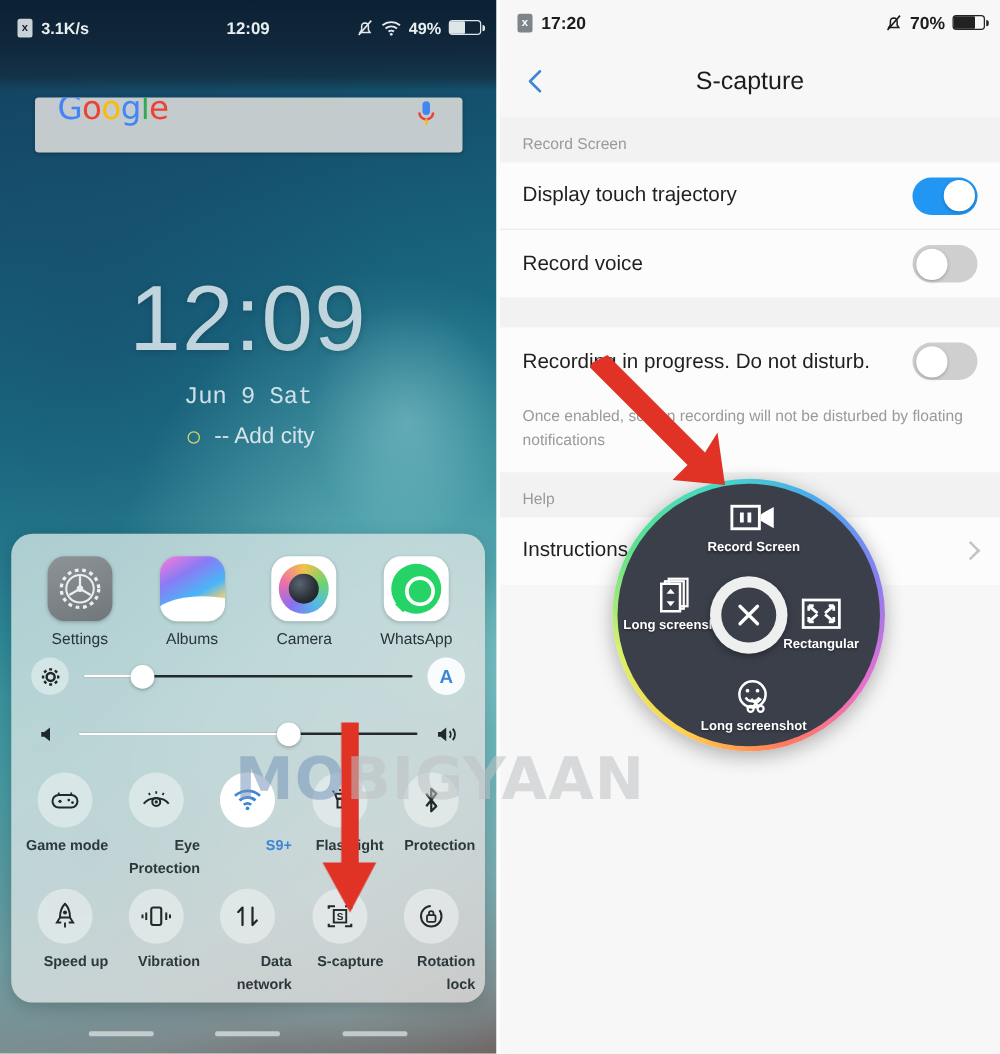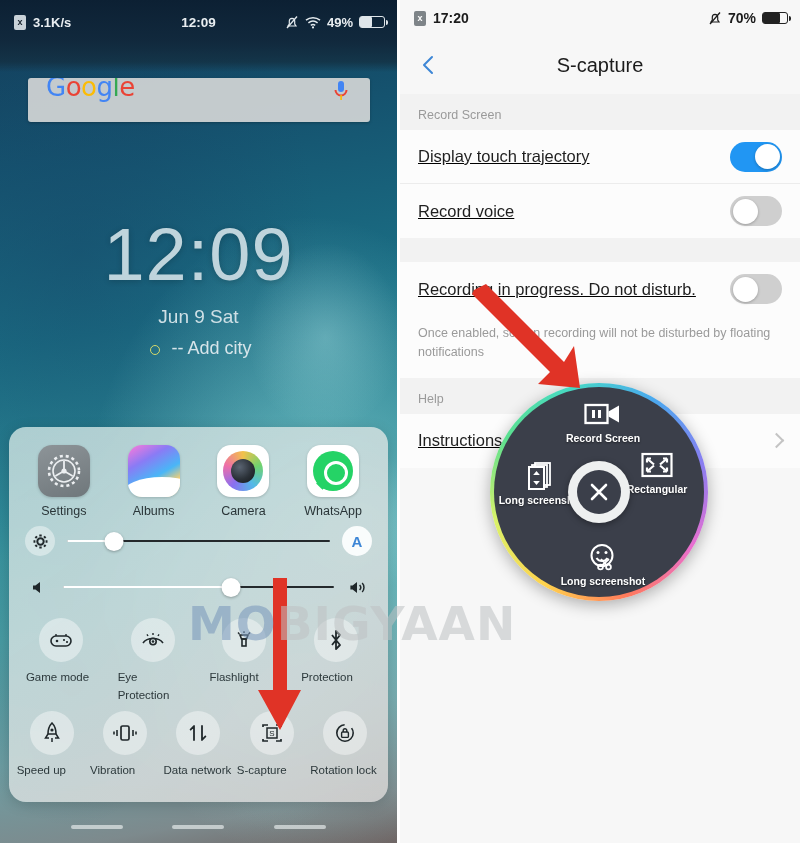--- a/index.html
+++ b/index.html
@@ -67,21 +67,21 @@
   }
   .batt {
     width:26px; height:12px; border:1.5px solid #dfe6ea; border-radius:3px; position:relative;
   }
   .batt::after{content:""; position:absolute; right:-4px; top:3px; width:2.5px; height:5px; background:#dfe6ea; border-radius:0 2px 2px 0;}
   .batt > i{ display:block; height:100%; background:#dfe6ea; border-radius:1px; }
 
   
   .lock-clock{ position:absolute; left:0; top:218px; width:397px; text-align:center; color:#ccdde4; }
   .lock-clock .t{ font-size:74px; font-weight:300; letter-spacing:1px; line-height:1; color:#bfd4dc; text-shadow:0 1px 6px rgba(0,0,0,.2);}
-  .lock-clock .d{ font-size:19px; font-weight:400; margin-top:14px; color:#cfe0e6;}
+  .lock-clock .d{ font-size:19px; font-weight:400; margin-top:14px; color:#cfe0e6;font-family:Liberation Mono, monospace;}
   .lock-clock .c{ font-size:18px; margin-top:10px; color:#d7e5ea; display:flex; align-items:center; justify-content:center; gap:9px;}
   .sun{ width:17px;height:17px;position:relative;display:inline-block;}
   .sun::before{content:"";position:absolute;left:4.5px;top:4.5px;width:8px;height:8px;border-radius:50%;border:1.6px solid #d4d96a;}
 
   
   .cc {
     position:absolute; left:9px; top:427px; width:379px; height:375px;
     border-radius:17px;
     background: linear-gradient(145deg, rgba(196,221,221,.86) 0%, rgba(206,222,222,.88) 40%, rgba(214,219,219,.88) 70%, rgba(212,210,209,.88) 100%);
     box-shadow: 0 3px 14px rgba(0,0,0,.16);
@@ -109,21 +109,21 @@
   .sl-ico-l{ width:30px;height:30px;border-radius:50%;background:rgba(255,255,255,.42);display:flex;align-items:center;justify-content:center;flex:0 0 auto;}
   .sl-ico-plain{ width:26px;display:flex;align-items:center;justify-content:center;flex:0 0 auto;}
   .track{ position:relative; flex:1 1 auto; height:20px; display:flex; align-items:center;}
   .track .bar{position:absolute;left:0;right:0;height:2.5px;background:#24292c;border-radius:2px;}
   .track .fill{position:absolute;left:0;height:2.5px;background:#ffffff;border-radius:2px;}
   .track .knob{position:absolute;width:19px;height:19px;border-radius:50%;background:#fff;box-shadow:0 1px 3px rgba(0,0,0,.3);transform:translateX(-50%);}
   .auto-btn{ width:30px;height:30px;border-radius:50%;background:rgba(255,255,255,.9);color:#3d86d6;font-size:15px;font-weight:bold;display:flex;align-items:center;justify-content:center;flex:0 0 auto;}
 
   
   .cc-toggles{ display:flex; justify-content:space-around; padding:8px 6px 0 6px;}
-  .tg{ width:70px; text-align:left; }
+  .tg{ width:70px; text-align:right;font-weight:bold; }
   .tg .circ{ width:44px;height:44px;border-radius:50%;background:rgba(255,255,255,.42);margin:0 auto 5px auto;display:flex;align-items:center;justify-content:center;}
   .tg.on .circ{ background:#ffffff; }
   .tg .lbl{ font-size:11.5px; color:#2c383b; line-height:1.15;}
   .tg.on .lbl{ color:#3d86d6; }
 
   
   .navhints{ position:absolute; left:0; bottom:14px; width:397px; display:flex; justify-content:space-around; padding:0 46px;}
   .navhints i{ display:block; width:52px; height:4px; border-radius:2px; background:rgba(235,240,240,.65); }
 
   
@@ -138,21 +138,21 @@
   .batt-d{ width:26px;height:12px;border:1.5px solid #222; border-radius:3px; position:relative;}
   .batt-d::after{content:"";position:absolute;right:-4px;top:3px;width:2.5px;height:5px;background:#222;border-radius:0 2px 2px 0;}
   .batt-d > i{display:block;height:100%;background:#222;border-radius:1px;}
 
   .r-header{ position:absolute;left:0;top:36px;width:400px;height:58px;background:#f7f7f7;display:flex;align-items:center;justify-content:center;}
   .r-title{ font-size:20px;color:#1c1c1c; }
   .back-chev{ position:absolute;left:18px;top:18px;width:22px;height:22px; }
 
   .sec-head{ padding:14px 18px 8px 18px; font-size:12.5px; color:#9a9a9a; background:#f2f2f2;}
   .list{ background:#fcfcfc; }
-  .row{ display:flex;align-items:center;justify-content:space-between;padding:0 18px;height:54px;border-bottom:1px solid #ececec;text-decoration:underline;}
+  .row{ display:flex;align-items:center;justify-content:space-between;padding:0 18px;height:54px;border-bottom:1px solid #ececec;}
   .row:last-child{border-bottom:none;}
   .row .rl{ font-size:16.5px;color:#1f1f1f; }
   .sw{ width:52px;height:30px;border-radius:16px;background:#cfcfcf;position:relative;flex:0 0 auto;}
   .sw i{ position:absolute;top:2.5px;left:2.5px;width:25px;height:25px;border-radius:50%;background:#fff;box-shadow:0 1px 3px rgba(0,0,0,.25);}
   .sw.on{ background:#2196f3; }
   .sw.on i{ left:24.5px; }
   .gap{ height:24px; background:#f2f2f2; }
   .hint{ padding:8px 18px 16px 18px; font-size:12.5px; color:#9a9a9a; line-height:1.5; background:#fcfcfc;}
   .chev-r{ width:11px;height:11px;border-right:2px solid #c4c4c4;border-top:2px solid #c4c4c4;transform:rotate(45deg);}
 
@@ -164,21 +164,21 @@
   }
   .radial-inner{
     width:100%; height:100%; border-radius:50%;
     background:#3b3f4a; position:relative;
   }
   .r-item{ position:absolute; width:104px; text-align:center; color:#fff; }
   .r-item .lab{ font-size:10.5px; font-weight:bold; line-height:1.15; margin-top:3px; text-shadow:0 1px 2px rgba(0,0,0,.5);}
   .r-item .gl{ height:30px; display:flex;align-items:center;justify-content:center;}
   .r-top{ left:57px; top:12px; }
   .r-left{ left:-1px; top:74px; width:96px;}
-  .r-right{ right:-4px; top:63px; width:102px;}
+  .r-right{ right:-4px; top:89px; width:102px;}
   .r-bottom{ left:57px; bottom:10px; }
   .r-close{
     position:absolute; left:50%; top:50%; transform:translate(-50%,-50%);
     width:62px;height:62px;border-radius:50%;
     background:#eef0f0; display:flex;align-items:center;justify-content:center;
     box-shadow:0 2px 6px rgba(0,0,0,.35);
   }
   .r-close i{ width:44px;height:44px;border-radius:50%;background:#3b3f4a;display:flex;align-items:center;justify-content:center;}
 
   
@@ -345,20 +345,31 @@
                 <circle cx="12" cy="10.5" r="1.3" fill="#20282b"></circle>
                 <g stroke="#20282b" stroke-width="1.4">
                   <line x1="12" y1="2" x2="12" y2="4"></line>
                   <line x1="6" y1="3.4" x2="7" y2="5"></line>
                   <line x1="18" y1="3.4" x2="17" y2="5"></line>
                 </g>
               </svg>
           </span>
           <span class="lbl">Eye Protection</span>
         </div>
+        <div class="tg on">
+          <span class="circ">
+            <svg width="24" height="18" viewBox="0 0 24 18">
+              <path d="M2 5.6a15 15 0 0 1 20 0" fill="none" stroke="#3d86d6" stroke-width="2.2"></path>
+              <path d="M5.6 9.3a10 10 0 0 1 12.8 0" fill="none" stroke="#3d86d6" stroke-width="2.2"></path>
+              <path d="M9 12.8a5 5 0 0 1 6 0" fill="none" stroke="#3d86d6" stroke-width="2.2"></path>
+              <circle cx="12" cy="15.6" r="1.5" fill="#3d86d6"></circle>
+            </svg>
+          </span>
+          <span class="lbl">S9+</span>
+        </div>
         <div class="tg">
           <span class="circ">
             <svg width="20" height="20" viewBox="0 0 20 20">
                 <path d="M6 5h8l-1.5 4h-5z" fill="none" stroke="#20282b" stroke-width="1.6"></path>
                 <rect x="8" y="9" width="4" height="7" fill="none" stroke="#20282b" stroke-width="1.6"></rect>
                 <g stroke="#20282b" stroke-width="1.4">
                   <line x1="4" y1="2.5" x2="5.4" y2="4"></line>
                   <line x1="16" y1="2.5" x2="14.6" y2="4"></line>
                   <line x1="10" y1="1.2" x2="10" y2="3"></line>
                 </g>

